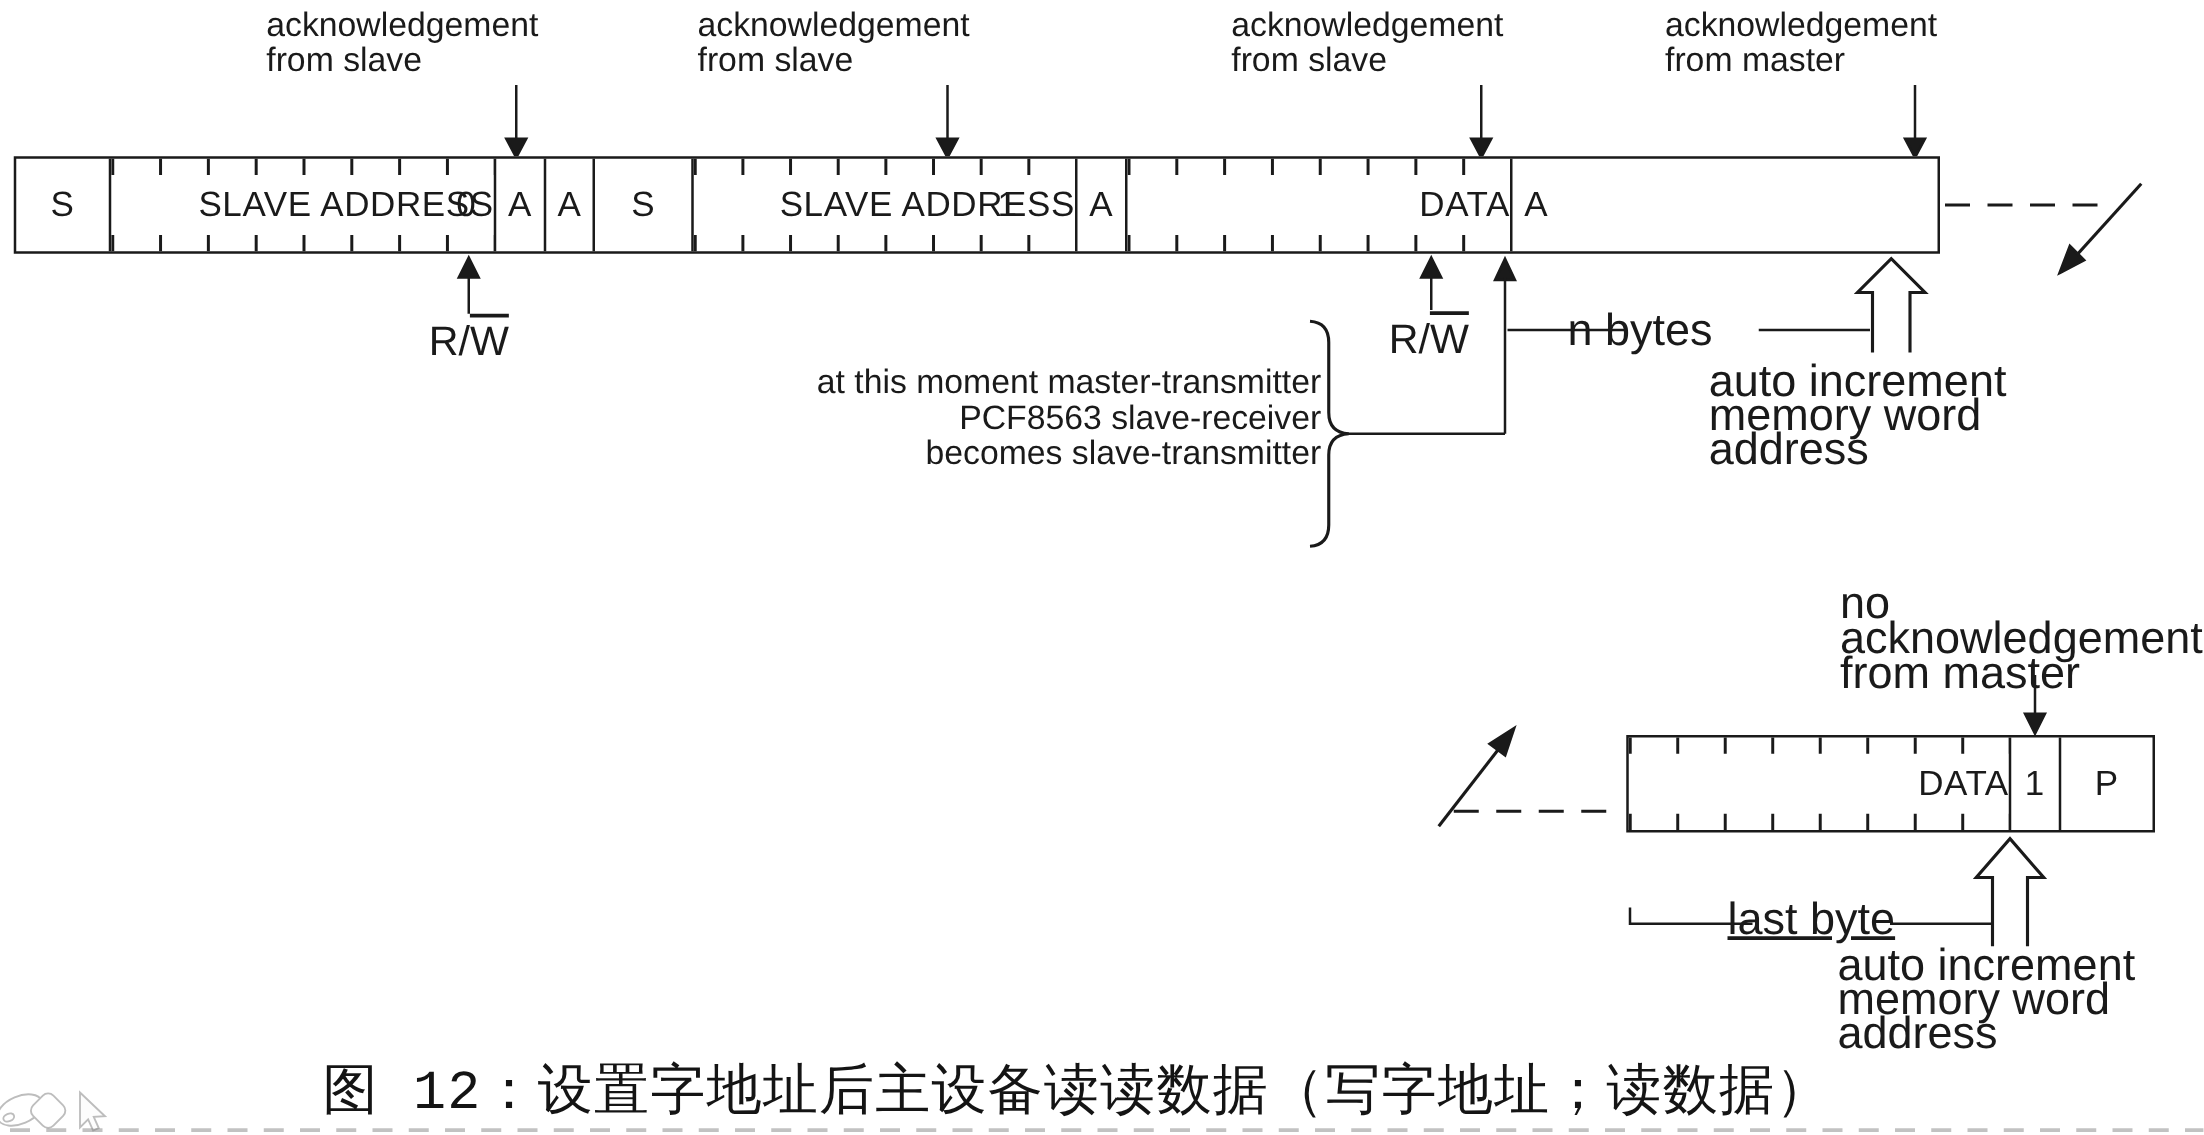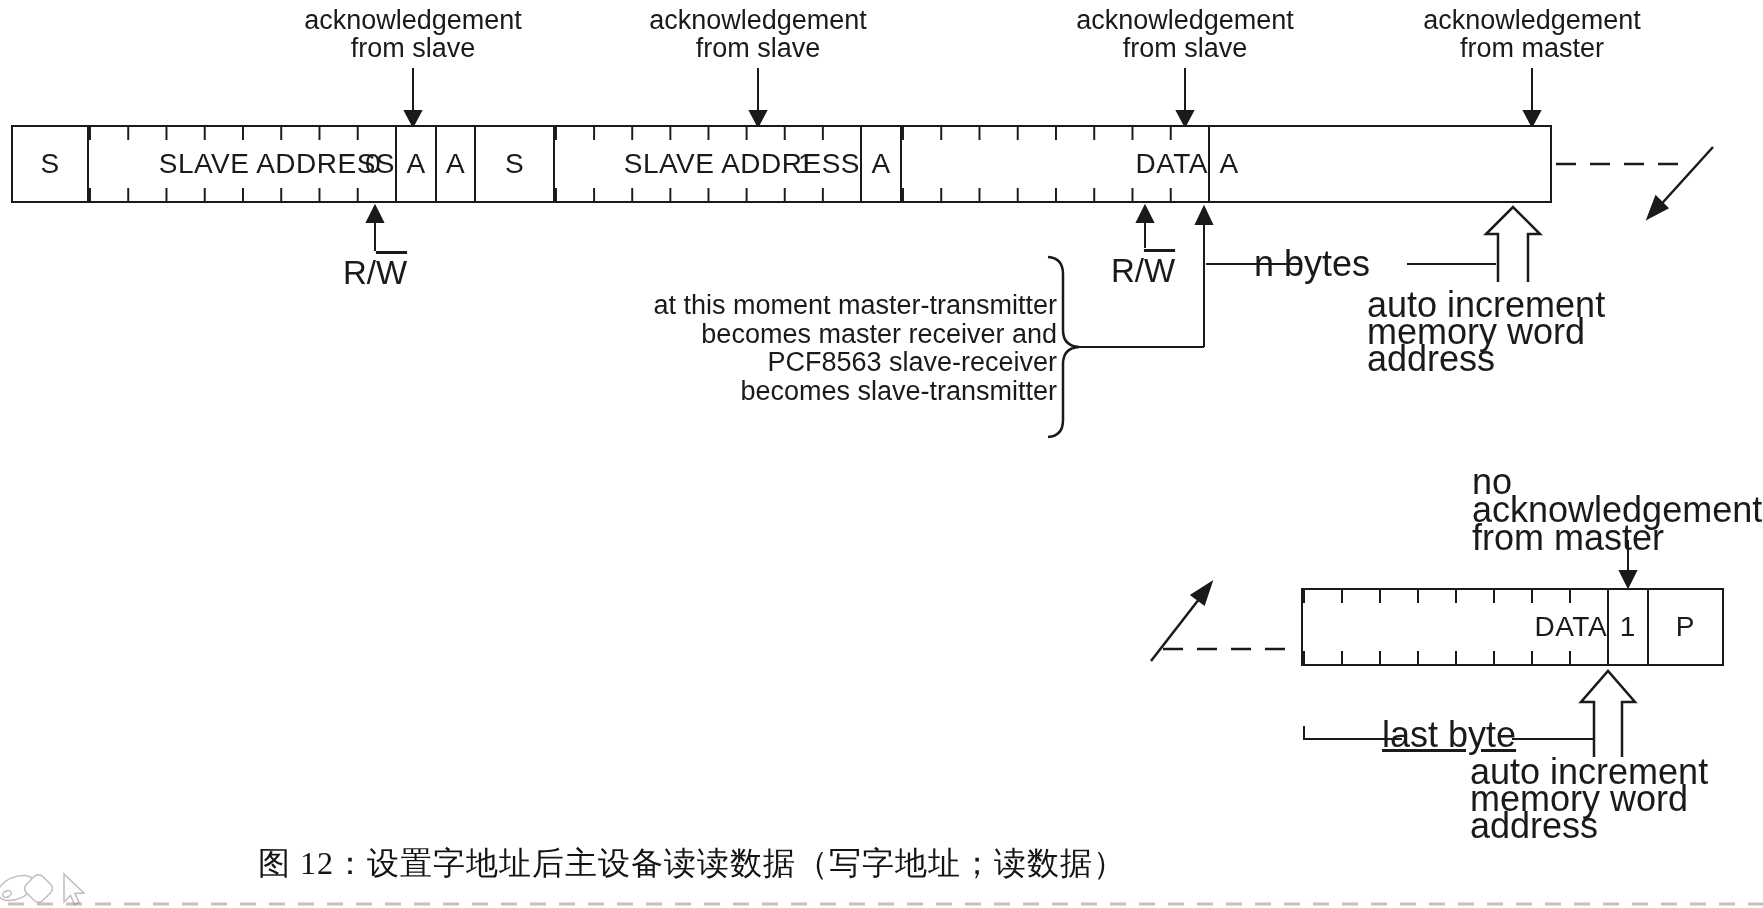--- a/index.html
+++ b/index.html
@@ -12,28 +12,28 @@
         font-size:28px;letter-spacing:.5px;white-space:nowrap;box-sizing:border-box;}
   .cell + .cell{border-left:2px solid #1a1a1a;}
   .ticks{background-image:
       linear-gradient(90deg,#1a1a1a 0 2px,transparent 2px),
       linear-gradient(90deg,#1a1a1a 0 2px,transparent 2px);
     background-size:12.5% 13px,12.5% 13px;
     background-position:left top,left bottom;
     background-repeat:repeat-x,repeat-x;justify-content:flex-end;}
   .bit{position:absolute;top:50%;transform:translateY(-50%);}
 
-  .ann{position:absolute;width:400px;text-align:center;font-size:27px;line-height:28px;}
+  .ann{position:absolute;width:400px;text-align:left;font-size:27px;line-height:28px;}
   .rwlab{position:absolute;width:100px;text-align:center;font-size:33px;}
   .ov{text-decoration:overline;}
   .small-ann{position:absolute;text-align:left;font-size:36px;line-height:27px;}
   #note{position:absolute;left:600px;top:291px;width:457px;text-align:right;
         font-size:27px;line-height:28.5px;}
-  #caption{position:absolute;left:258px;top:842px;font-size:32px;letter-spacing:1px;
-           font-family:Liberation Serif, serif;color:#141414;}
+  #caption{position:absolute;left:258px;top:842px;font-size:44px;letter-spacing:1px;
+           font-family:Liberation Mono, monospace;color:#141414;}
 </style>
 </head>
 <body>
 
 <div id="stage">
 
   <svg id="art" viewBox="0 0 1763 908">
     <g stroke="#1a1a1a" stroke-width="2" fill="#1a1a1a">
 
       <g>
@@ -167,21 +167,20 @@
 
   <div class="small-ann" style="left:1254px;top:250px;width:200px;">n bytes</div>
 
   <div class="small-ann" style="left:1367px;top:291px;width:300px;">
     <div>auto increment</div>
     <div>memory word address</div>
   </div>
 
   <div id="note">
     <div>at this moment master-transmitter</div>
-    <div>becomes master receiver and</div>
     <div>PCF8563 slave-receiver</div>
     <div>becomes slave-transmitter</div>
   </div>
 
   <div class="small-ann" style="left:1472px;top:468px;width:300px;line-height:28px;">
     <div>no acknowledgement</div>
     <div>from master</div>
   </div>
 
   <div class="seqbox" style="left:1301px;top:588px;width:423px;height:78px;">

